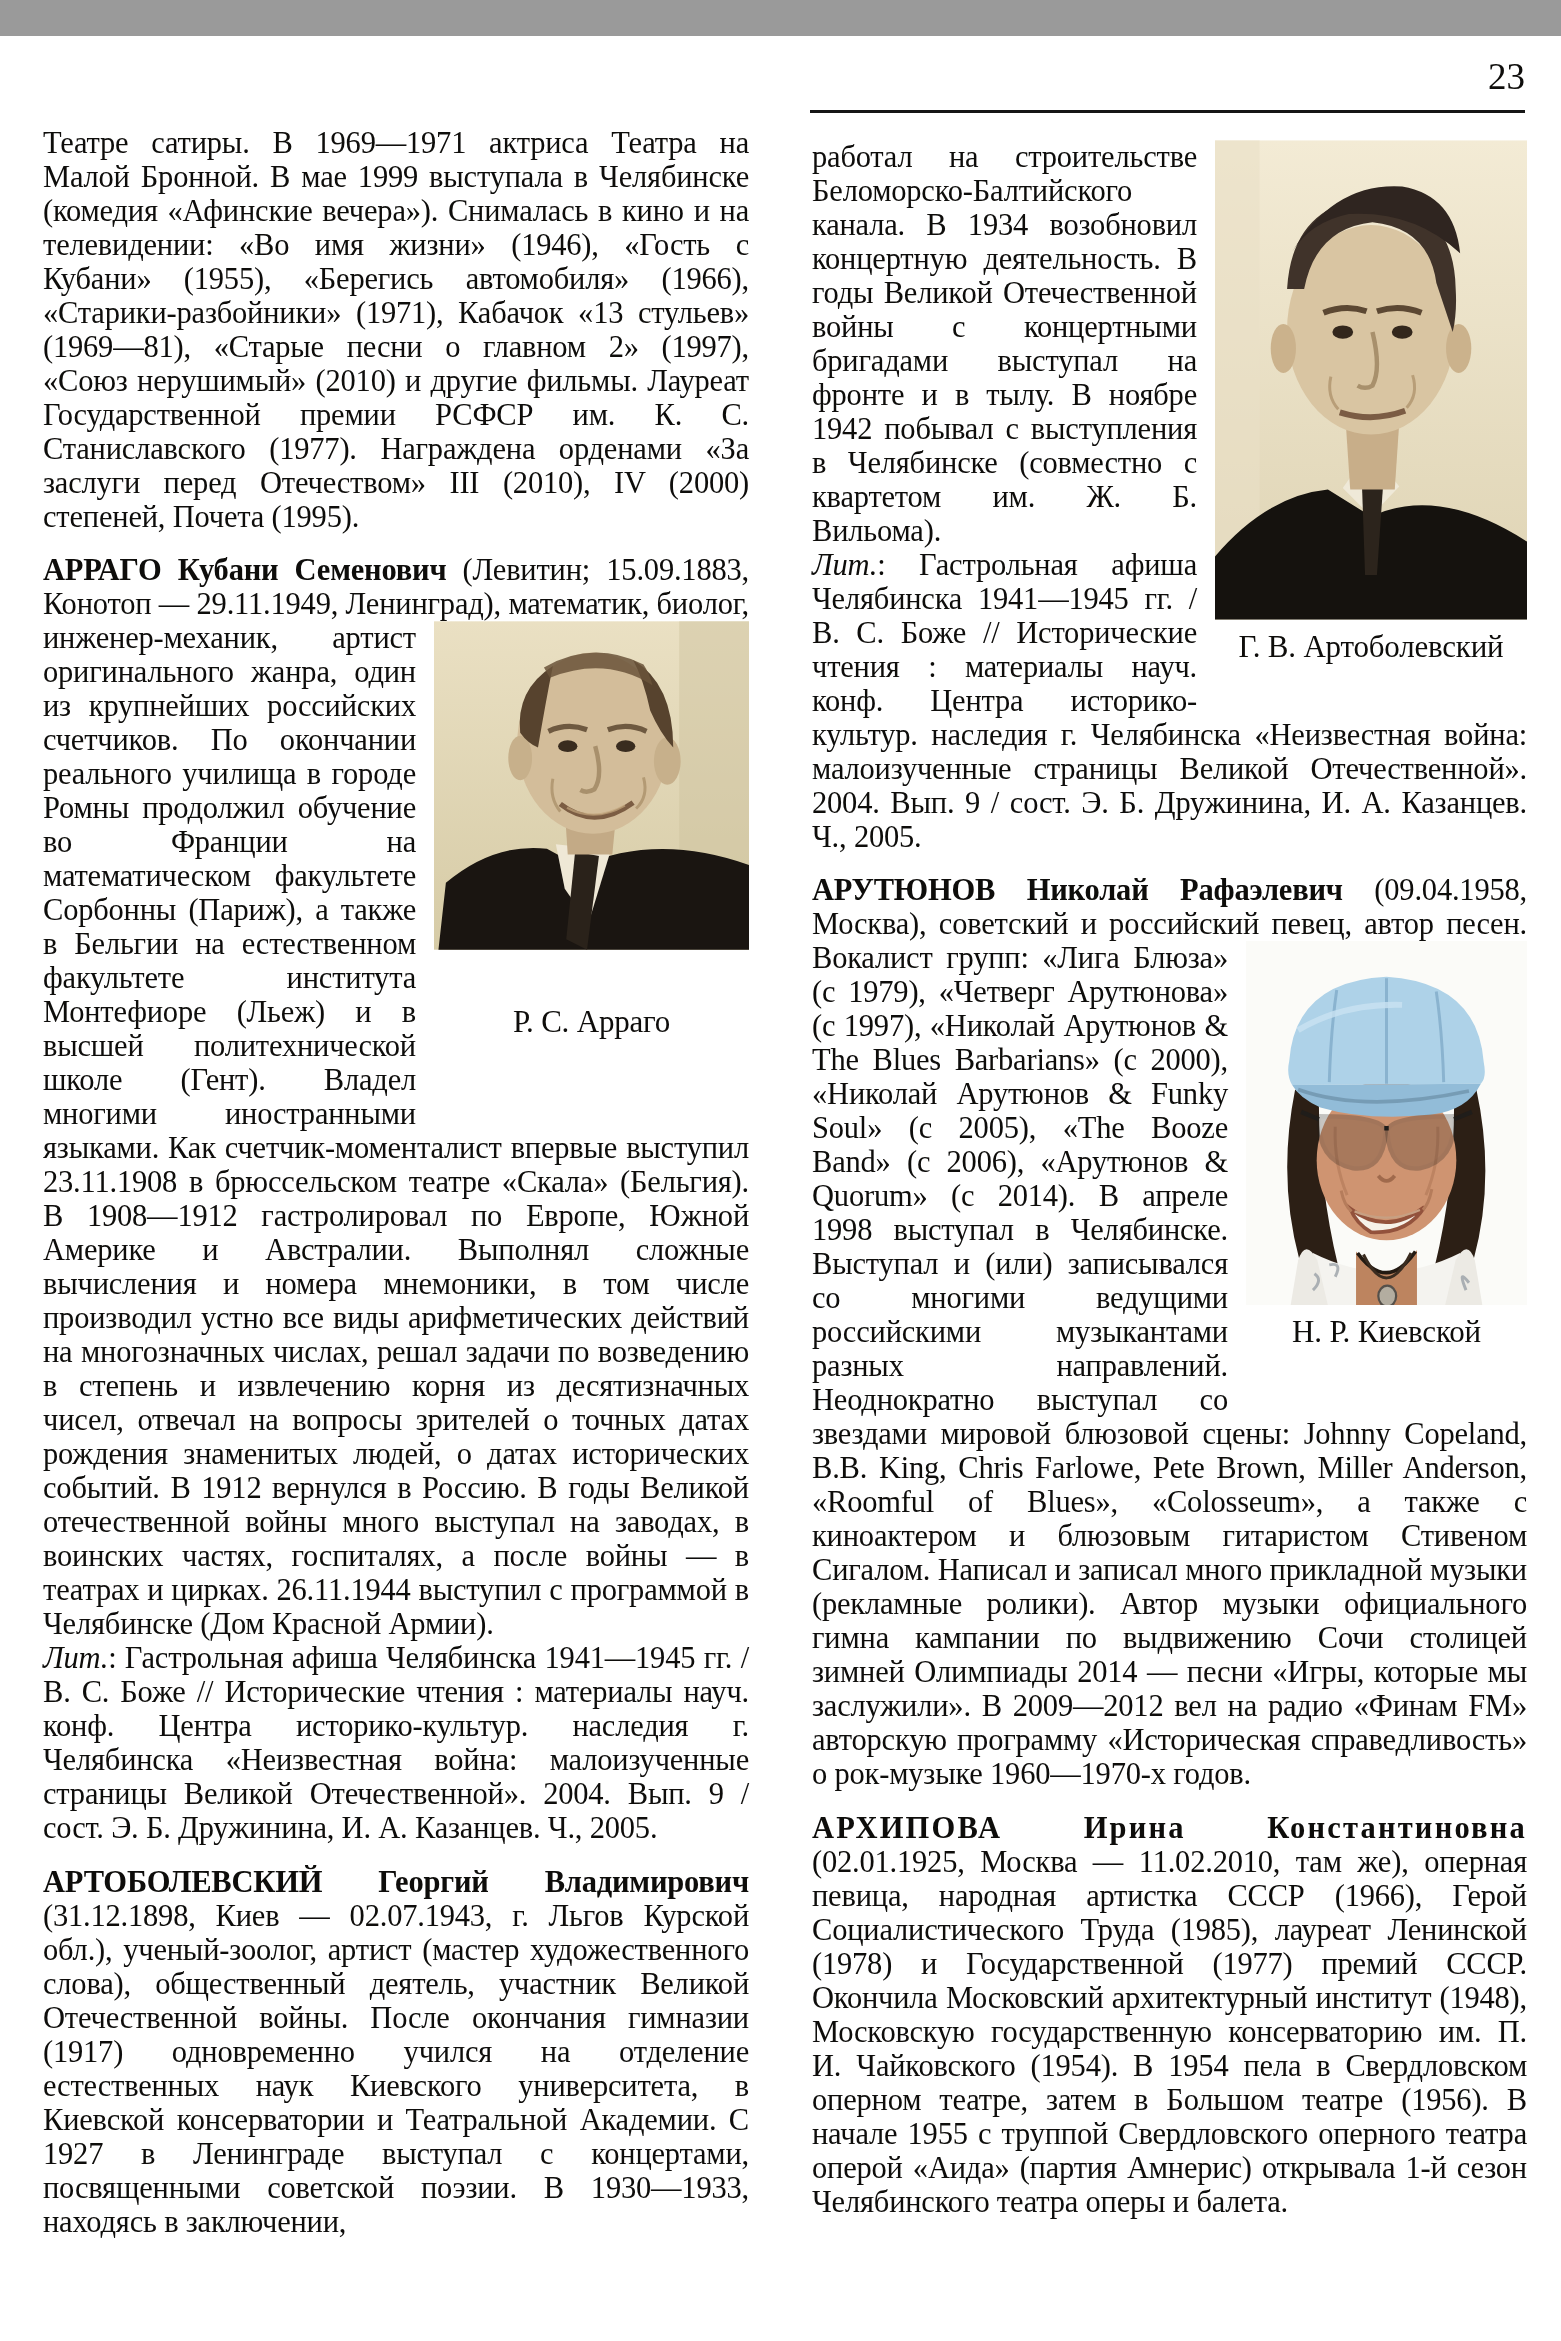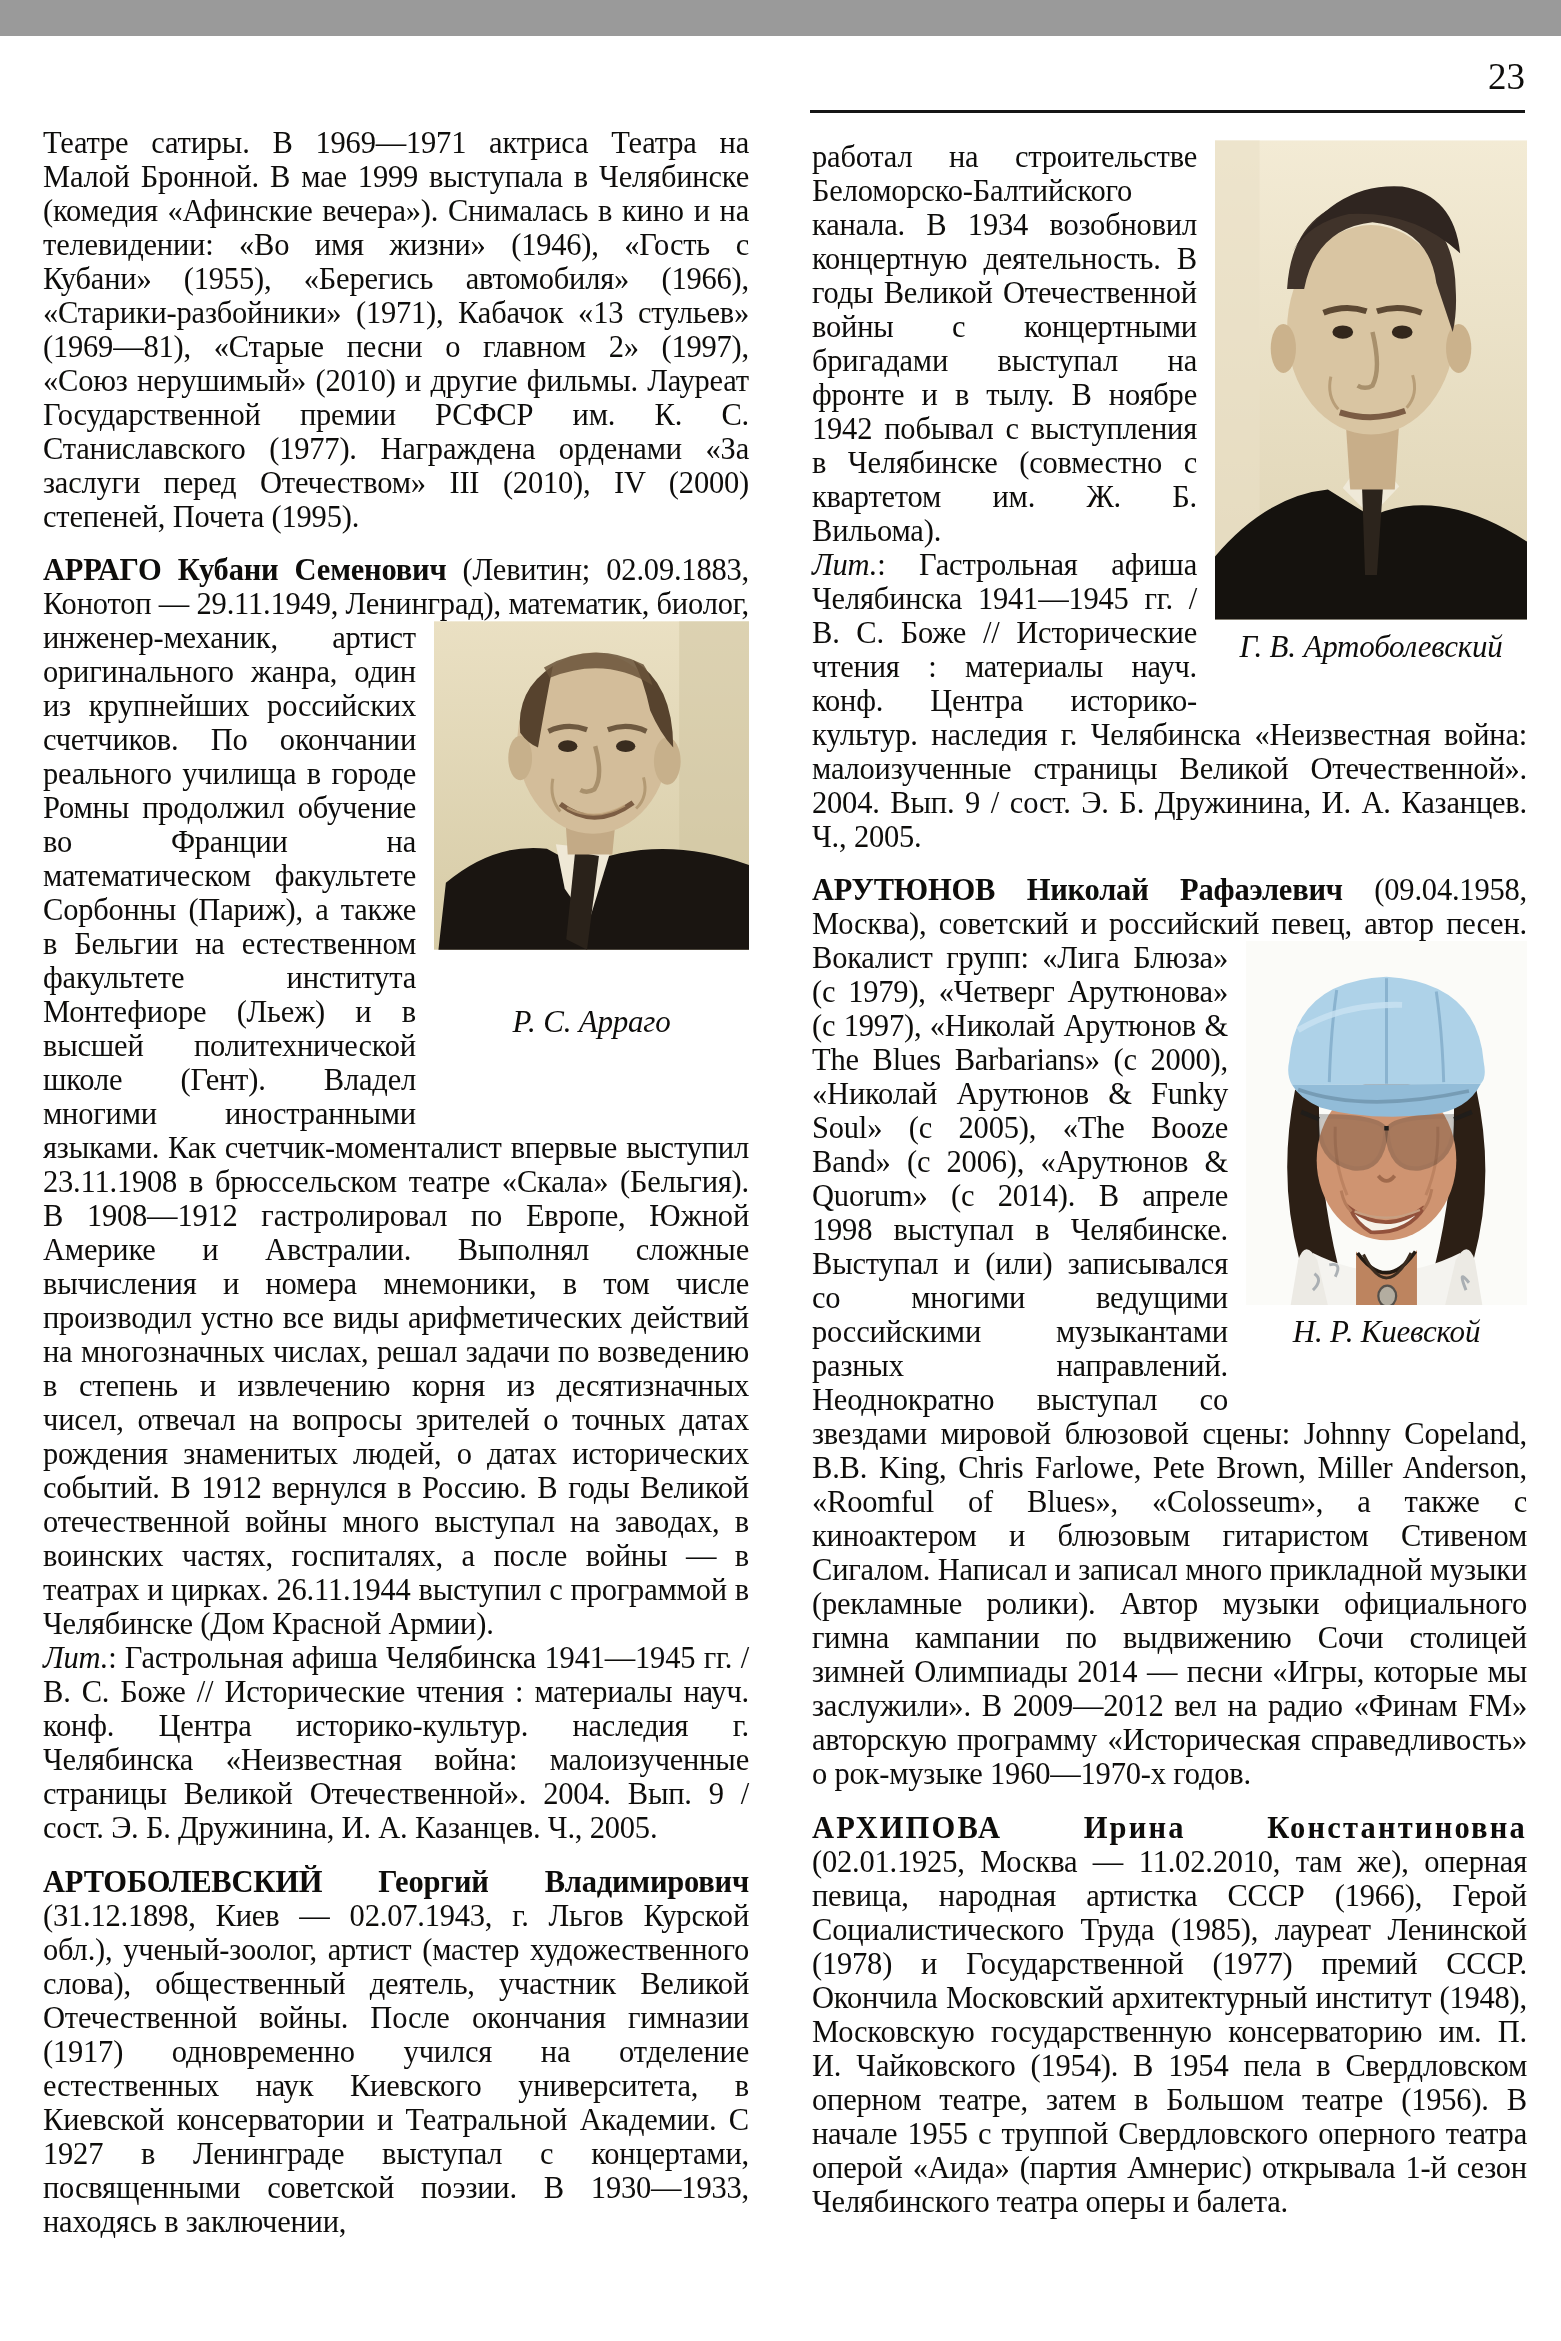--- a/index.html
+++ b/index.html
@@ -35,37 +35,37 @@
   .fig{
     float:right;
     display:flex;flex-direction:column;align-items:center;
     margin:0 0 0 18px;
   }
   .fig svg{display:block;}
   .fig-arrago{width:315px;height:483px;gap:45px;}
   .fig-artob {width:312px;height:550px;}
   .fig-arut  {width:281px;height:476px;}
   .caption{
-    font-style:italic;font-size:31px;line-height:1.15;
+    font-size:31px;line-height:1.15;
     margin-top:9px;white-space:nowrap;
   }
 </style>
 </head>
 <body>
 
 <div class="page">
 
   <div class="pagenum">23</div>
   <div class="rule"></div>
 
   <div class="col col-left">
 
     <p><span>Театре сатиры. В 1969—1971 актриса Театра на Малой Бронной. В мае 1999 выступала в Челябинске (комедия «Афинские вечера»). Снималась в кино и на телевидении: «Во имя жизни» (1946), «Гость с Кубани» (1955), «Берегись автомобиля» (1966), «Старики-разбойники» (1971), Кабачок «13 стульев» (1969—81), «Старые песни о главном 2» (1997), «Союз нерушимый» (2010) и другие фильмы. Лауреат Государственной премии РСФСР им. К. С. Станиславского (1977). Награждена орденами «За заслуги перед Отечеством» III (2010), IV (2000) степеней, Почета (1995).</span></p>
 
-    <p class="article"><span class="headword">АРРАГО Кубани Семенович</span><span> (Левитин; 02.09.1883, Конотоп — 29.11.1949, Ленинград), математик,</span><span class="fig fig-arrago">
+    <p class="article"><span class="headword">АРРАГО Кубани Семенович</span><span> (Левитин; 15.09.1883, Конотоп — 29.11.1949, Ленинград), математик,</span><span class="fig fig-arrago">
           <svg width="315" height="329" viewBox="0 0 424 442">
           <defs>
             <linearGradient id="abg" x1="0" y1="0" x2="0" y2="1">
               <stop offset="0" stop-color="#eae0c3"></stop>
                 <stop offset="1" stop-color="#d6cba6"></stop>
             </linearGradient>
           </defs>
           <rect width="424" height="442" fill="url(#abg)"></rect>
           <rect x="330" width="94" height="442" fill="#cdc19d" opacity="0.45"></rect>
           <path d="M6,442 L16,352 Q80,298 152,306 L196,330 Q300,284 424,328 L424,442 Z" fill="#1a1511"></path>

